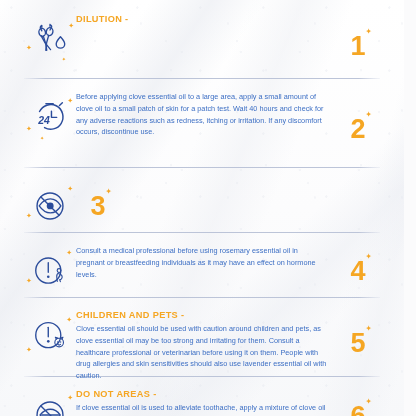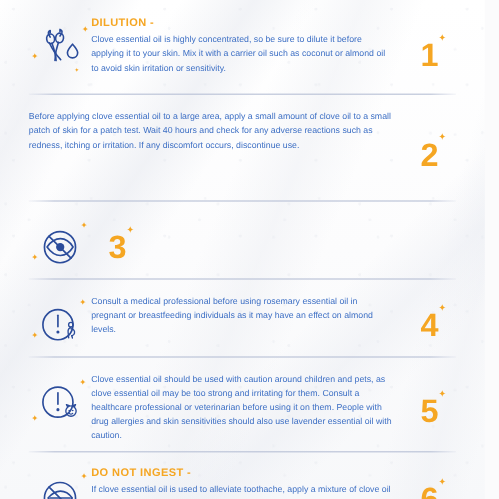--- a/index.html
+++ b/index.html
@@ -151,31 +151,44 @@
             <ellipse cx="21.6" cy="12.8" rx="3.6" ry="4.4" transform="rotate(10 21.6 12.8)"></ellipse>
             <path d="M14.6 17.6 C16.4 22.6 18 27 18.4 33.4"></path>
             <path d="M20.6 16.8 C18.8 21.6 17.6 25.4 17.4 33.4"></path>
             <path d="M12.2 17.2 C15 23.4 18.6 28.4 22.6 32.6"></path>
             <path d="M33.5 18.5 C36.6 21.9 38.2 24.2 38.2 26.4 C38.2 29 36.1 31 33.5 31 C30.9 31 28.8 29 28.8 26.4 C28.8 24.2 30.4 21.9 33.5 18.5 Z"></path>
           </g>
         </svg>
       </div>
       <div class="text-cell">
         <div class="heading">DILUTION -</div>
-        <div class="body">Clove essential oil is highly concentrated, so be sure to dilute it before applying it to your skin. Mix it with a carrier oil such as coconut or almond oil to avoid skin irritation or sensitivity.</div>
       </div>
       <div class="num-cell">
         <span class="num-spark">✦</span>
         <span class="num">1</span>
       </div>
     </div>
 
     <div class="divider"></div>
 
     <div class="row" style="height:88px;padding-top:12px;">
+      <div class="icon-cell">
+        <span class="spark" style="left:2px;top:34px;">✦</span>
+        <span class="spark" style="right:3px;top:6px;">✦</span>
+        <span class="spark" style="left:16px;bottom:2px;font-size:5px;">✦</span>
+        <svg width="40" height="40" viewBox="0 0 44 44" fill="none">
+          <g stroke="#2b4c9b" stroke-width="1.6" stroke-linecap="round" stroke-linejoin="round">
+            <path d="M10.5 16 C14 9 22.5 6.5 28.8 9.6 C36 13.2 38.4 22.4 34.2 29.2 C30.4 35.4 22 37.2 16 33.6"></path>
+            <path d="M17.5 7.5 L25.5 7.5"></path>
+            <path d="M32.4 9.4 L35.6 6.4"></path>
+            <path d="M23.6 15.6 L23.6 22.4 L29.4 22.4"></path>
+          </g>
+          <text x="9" y="30" font-family="Liberation Sans, sans-serif" font-size="11.5" font-weight="bold" font-style="italic" fill="#2b4c9b">24</text>
+        </svg>
+      </div>
       <div class="text-cell">
         <div class="body">Before applying clove essential oil to a large area, apply a small amount of clove oil to a small patch of skin for a patch test. Wait 40 hours and check for any adverse reactions such as redness, itching or irritation. If any discomfort occurs, discontinue use.</div>
       </div>
       <div class="num-cell">
         <span class="num-spark">✦</span>
         <span class="num">2</span>
       </div>
     </div>
 
     <div class="divider"></div>
@@ -213,21 +226,21 @@
             <g stroke-width="1.3">
               <circle cx="32.5" cy="21.5" r="2.2"></circle>
               <path d="M32.5 24 C30.4 24.8 29.6 26.6 29.8 28.6 C30 30.6 30.2 32.6 30.4 34.2"></path>
               <path d="M32.6 25.4 C35 25.6 36.4 27.4 36 29.6 C35.7 31.2 34.6 32 33.4 32.2"></path>
               <path d="M33.4 32.2 L34 34.4"></path>
             </g>
           </g>
         </svg>
       </div>
       <div class="text-cell">
-        <div class="body">Consult a medical professional before using rosemary essential oil in pregnant or breastfeeding individuals as it may have an effect on almond levels.</div>
+        <div class="body">Consult a medical professional before using rosemary essential oil in pregnant or breastfeeding individuals as it may have an effect on hormone levels.</div>
       </div>
       <div class="num-cell">
         <span class="num-spark">✦</span>
         <span class="num">4</span>
       </div>
     </div>
 
     <div class="divider"></div>
 
     <div class="row" style="height:78px;padding-top:12px;">
@@ -244,20 +257,21 @@
               <path d="M29.4 25.6 L28.2 23.4 L31 24.4"></path>
               <path d="M35.8 25.6 L37 23.4 L34.2 24.4"></path>
               <circle cx="30.9" cy="29" r="0.8" fill="#2b4c9b" stroke="none"></circle>
               <circle cx="34.3" cy="29" r="0.8" fill="#2b4c9b" stroke="none"></circle>
               <path d="M31 31.8 C32 32.8 33.2 32.8 34.2 31.8"></path>
             </g>
           </g>
         </svg>
       </div>
       <div class="text-cell">
+        <div class="heading">CHILDREN AND PETS -</div>
         <div class="body">Clove essential oil should be used with caution around children and pets, as clove essential oil may be too strong and irritating for them. Consult a healthcare professional or veterinarian before using it on them. People with drug allergies and skin sensitivities should also use lavender essential oil with caution.</div>
       </div>
       <div class="num-cell">
         <span class="num-spark">✦</span>
         <span class="num">5</span>
       </div>
     </div>
 
     <div class="divider"></div>
 
@@ -268,21 +282,21 @@
         <svg width="38" height="38" viewBox="0 0 44 44" fill="none">
           <g stroke="#2b4c9b" stroke-width="1.6" stroke-linecap="round" stroke-linejoin="round">
             <circle cx="22" cy="22" r="15"></circle>
             <path d="M10.5 22 C14.5 17.4 18.6 15.4 22.4 15.4 C26.6 15.4 30.6 17.6 33.8 22 C30.6 26.4 26.6 28.6 22.4 28.6 C18.6 28.6 14.5 26.6 10.5 22 Z"></path>
             <path d="M12.6 22 L31.8 22"></path>
             <path d="M11.5 11.5 L32.6 32.6"></path>
           </g>
         </svg>
       </div>
       <div class="text-cell">
-        <div class="heading">DO NOT INGEST -</div>
+        <div class="heading">DO NOT AREAS -</div>
         <div class="body">If clove essential oil is used to alleviate toothache, apply a mixture of clove oil and carrier oil onto a cotton swab and gently dab it onto the painful area. However, it is important to note not to swallow.</div>
       </div>
       <div class="num-cell">
         <span class="num-spark">✦</span>
         <span class="num">6</span>
       </div>
     </div>
 
   </div>
 </div>

